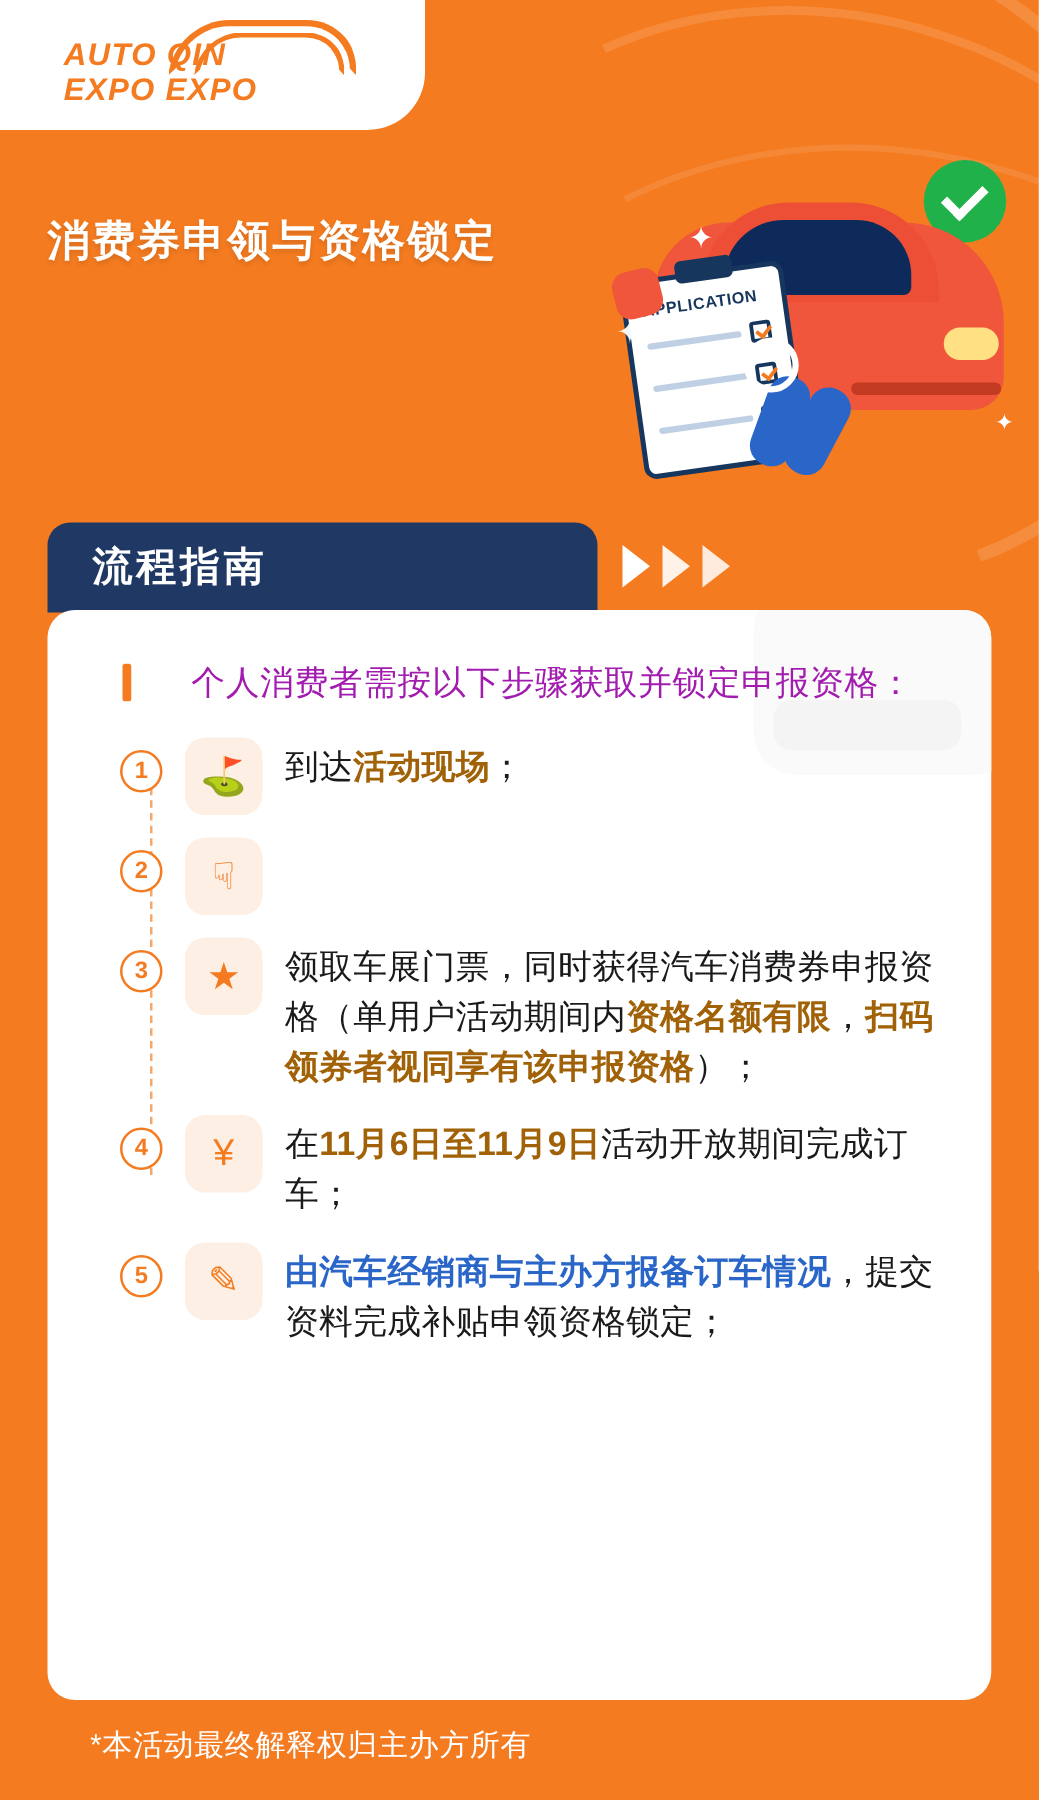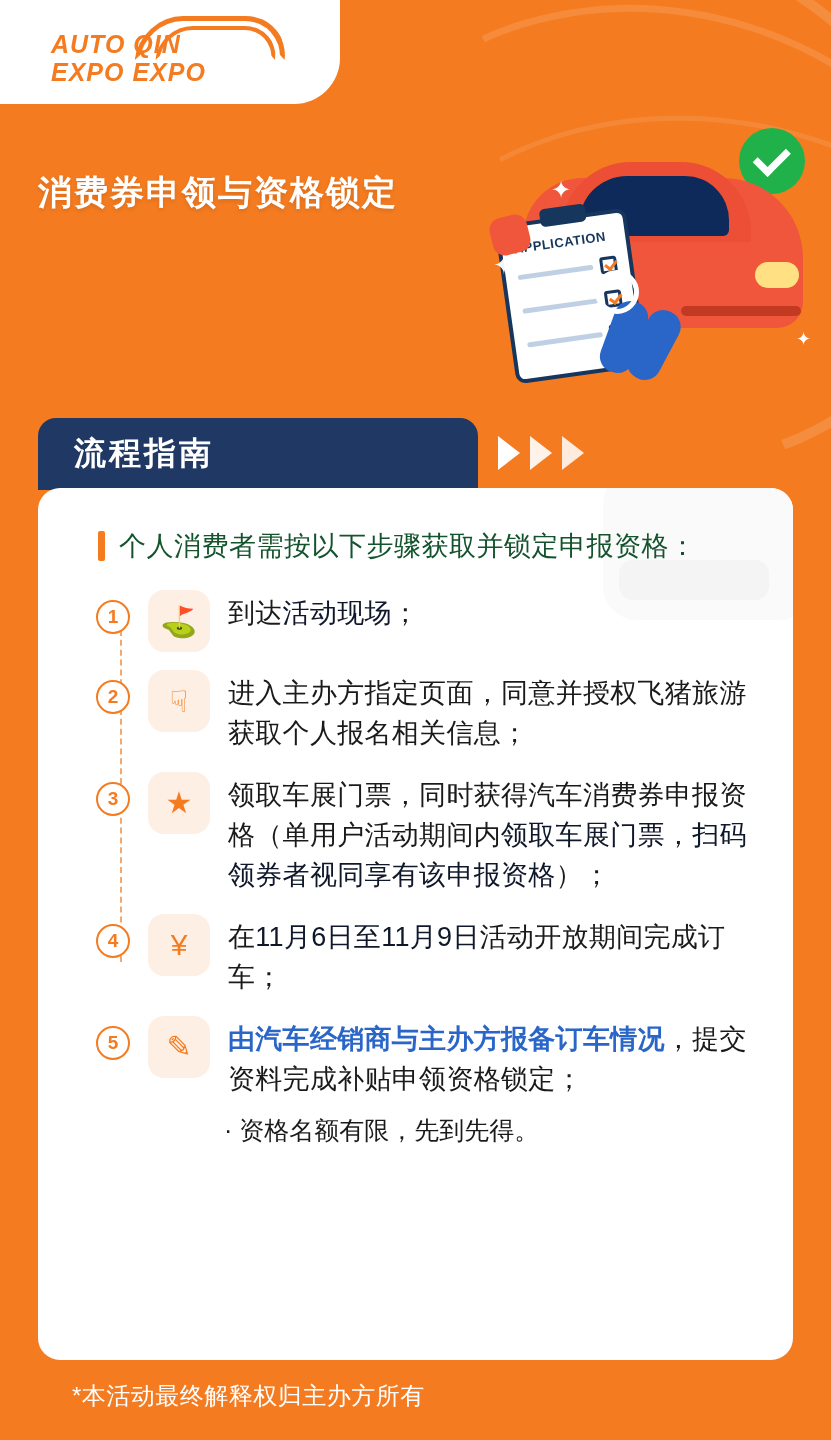--- a/index.html
+++ b/index.html
@@ -228,21 +228,21 @@
     position: absolute; right: 24px; top: 72px;
     width: 150px; height: 40px; background: #F4F4F4; border-radius: 14px;
   }
 
   .lead {
     position: relative;
     display: flex; align-items: center; gap: 14px;
     margin-left: 26px; margin-bottom: 26px;
   }
   .lead-bar { width: 7px; height: 30px; background: #F47B20; border-radius: 2px; }
-  .lead-text { font-size: 27px; color: #14532d; letter-spacing: .5px; }
+  .lead-text { font-size: 27px; color: #a21caf; letter-spacing: .5px; margin-left: 34px; }
 
   .steps { position: relative; margin-left: 24px; }
   .dash-line {
     position: absolute; left: 24px; top: 30px; bottom: 138px;
     border-left: 2px dashed #F4A86B;
   }
   .step {
     position: relative; display: flex; align-items: flex-start;
     margin-bottom: 18px;
   }
@@ -257,21 +257,21 @@
     flex: 0 0 auto; width: 62px; height: 62px; margin-left: 18px; margin-top: 0;
     background: #FDEFE3; border-radius: 16px;
     display: flex; align-items: center; justify-content: center;
     color: #F47B20;
   }
   .step-body {
     margin-left: 18px; padding-top: 4px;
     font-size: 27px; line-height: 1.48; color: #1A1A1A;
     letter-spacing: .3px;
   }
-  .hl { color: #0f172a; font-weight: normal; }
+  .hl { color: #a16207; font-weight: bold; }
   .hl-b { color: #2A66C8; font-weight: bold; }
 
   .sub-notes {
     margin-left: 152px; margin-top: -6px;
     font-size: 25px; line-height: 1.5; color: #1A1A1A;
   }
   .sub-notes div { text-indent: 0; }
 
   .footer {
     position: absolute; left: 72px; bottom: 28px;
@@ -349,37 +349,35 @@
   <div class="steps" id="steps-container">
     <div class="dash-line"></div>
   <div class="step">
         <div class="step-num">1</div>
         <div class="step-ico" style="font-size: 30px;">⛳</div>
         <div class="step-body"><span>到达</span><span class="hl">活动现场</span><span>；</span></div>
       </div>
       <div class="step">
         <div class="step-num">2</div>
         <div class="step-ico" style="font-size: 30px;">☟</div>
-        <div class="step-body"><span>进入主办方指定页面，同意并授权飞猪旅游获取个人报名相关信息；</span></div>
       </div>
       <div class="step">
         <div class="step-num">3</div>
         <div class="step-ico" style="font-size: 30px;">★</div>
-        <div class="step-body"><span>领取车展门票，同时获得汽车消费券申报资格（单用户活动期间内</span><span class="hl">领取车展门票</span><span>，</span><span class="hl">扫码领券者视同享有该申报资格</span><span>）；</span></div>
+        <div class="step-body"><span>领取车展门票，同时获得汽车消费券申报资格（单用户活动期间内</span><span class="hl">资格名额有限</span><span>，</span><span class="hl">扫码领券者视同享有该申报资格</span><span>）；</span></div>
       </div>
       <div class="step">
         <div class="step-num">4</div>
         <div class="step-ico" style="font-size: 30px;">¥</div>
         <div class="step-body"><span>在</span><span class="hl">11月6日至11月9日</span><span>活动开放期间完成订车；</span></div>
       </div>
       <div class="step">
         <div class="step-num">5</div>
         <div class="step-ico" style="font-size: 30px;">✎</div>
         <div class="step-body"><span class="hl-b">由</span><span class="hl-b">汽车经销商与主办方报备订车情况</span><span>，提交资料完成补贴申领资格锁定；</span></div>
       </div>
     </div>
 
   <div class="sub-notes" id="sub-notes">
-      <div>· 资格名额有限，先到先得。</div>
     </div>
 </div>
 
 <div class="footer">*本活动最终解释权归主办方所有</div>
 
 </body></html>

